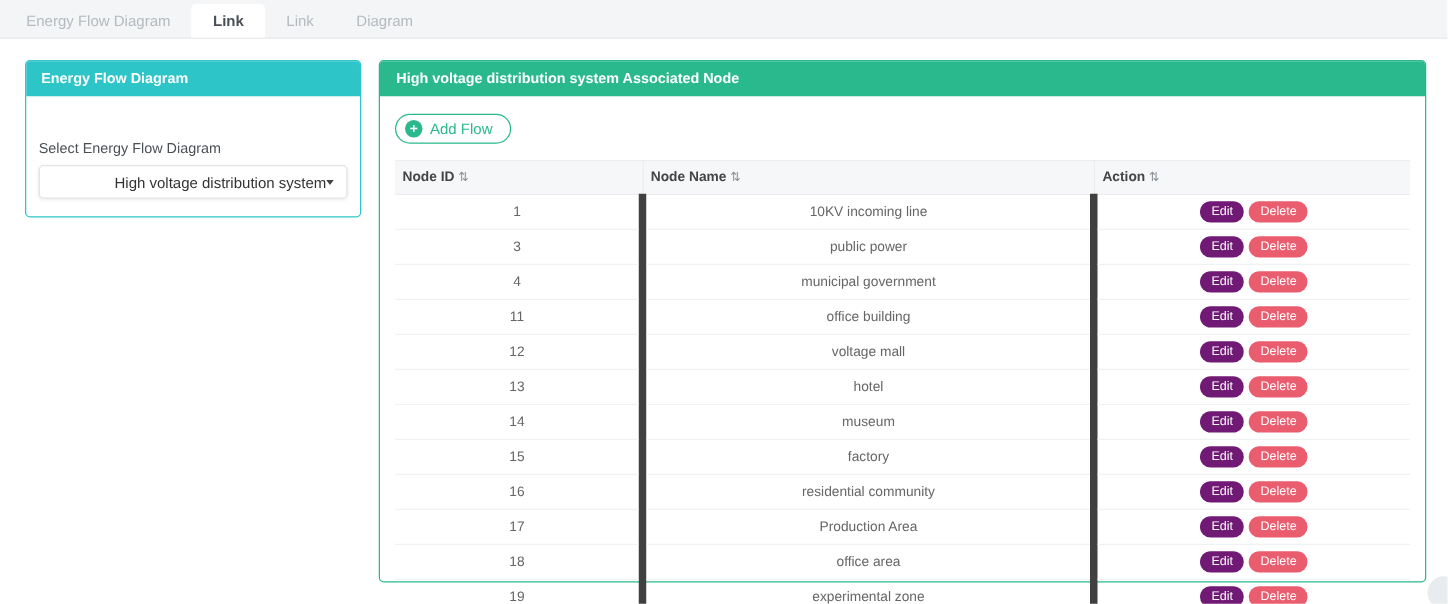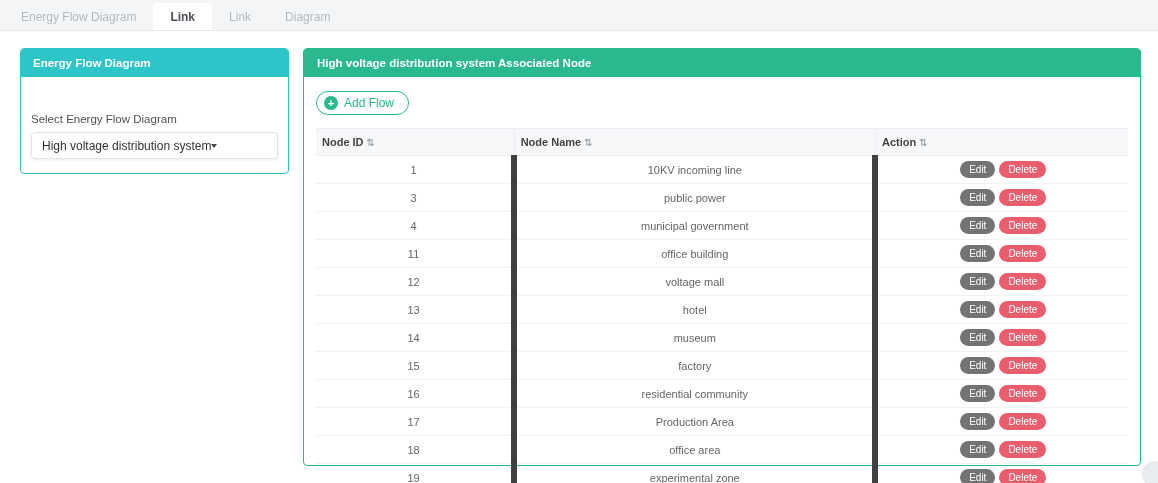--- a/index.html
+++ b/index.html
@@ -28,21 +28,21 @@
   }
   .panel-left .panel-header {
     background:#2ec5c8; color:#fff; font-size:11.5px; font-weight:bold;
     padding:8px 12px; border-radius:3px 3px 0 0;
   }
   .panel-left .panel-body { padding:12px 10px 14px 10px; }
   .select-label { font-size:11.5px; color:#4a5056; margin-bottom:7px;margin-top:24px; }
   .select-box {
     height:27px; border:1px solid #e2e5e8; border-radius:4px;
     box-shadow:0 1px 3px rgba(0,0,0,0.08);
-    display:flex; align-items:center; justify-content:flex-start;
+    display:flex; align-items:center; justify-content:flex-end;
     padding:0 10px; font-size:12px; color:#333; cursor:pointer; background:#fff;
   }
   .caret {
     width:0; height:0; border-left:3.5px solid transparent;
     border-right:3.5px solid transparent; border-top:4px solid #444;
   }
   .panel-right {
     left:303px; top:48px; width:838px; height:418px;
     border:1px solid #29b98c;
   }
@@ -82,21 +82,21 @@
     border-bottom:1px solid #f0f1f3;
     border-left:6px solid #404040; border-right:1px solid #f3f4f6;
   }
   .node-table td:first-child { border-left:none; }
   .node-table td:last-child { border-right:none; }
   .sort-icon { font-size:10px; color:#8a9096; margin-left:3px; font-weight:normal; }
   .btn-pill {
     border:none; border-radius:10px; color:#fff; font-size:10px;
     padding:3px 9px; cursor:pointer; font-family:inherit;
   }
-  .btn-edit { background:#737373; margin-right:4px; }
+  .btn-edit { background:#701a75; margin-right:4px; }
   .btn-delete { background:#ea5d6e; }
   
   .corner-circle {
     position:absolute; right:-10px; bottom:-4px; width:26px; height:26px;
     border-radius:50%; background:#e9ecee;
   }
 </style>
 </head>
 <body>
 

